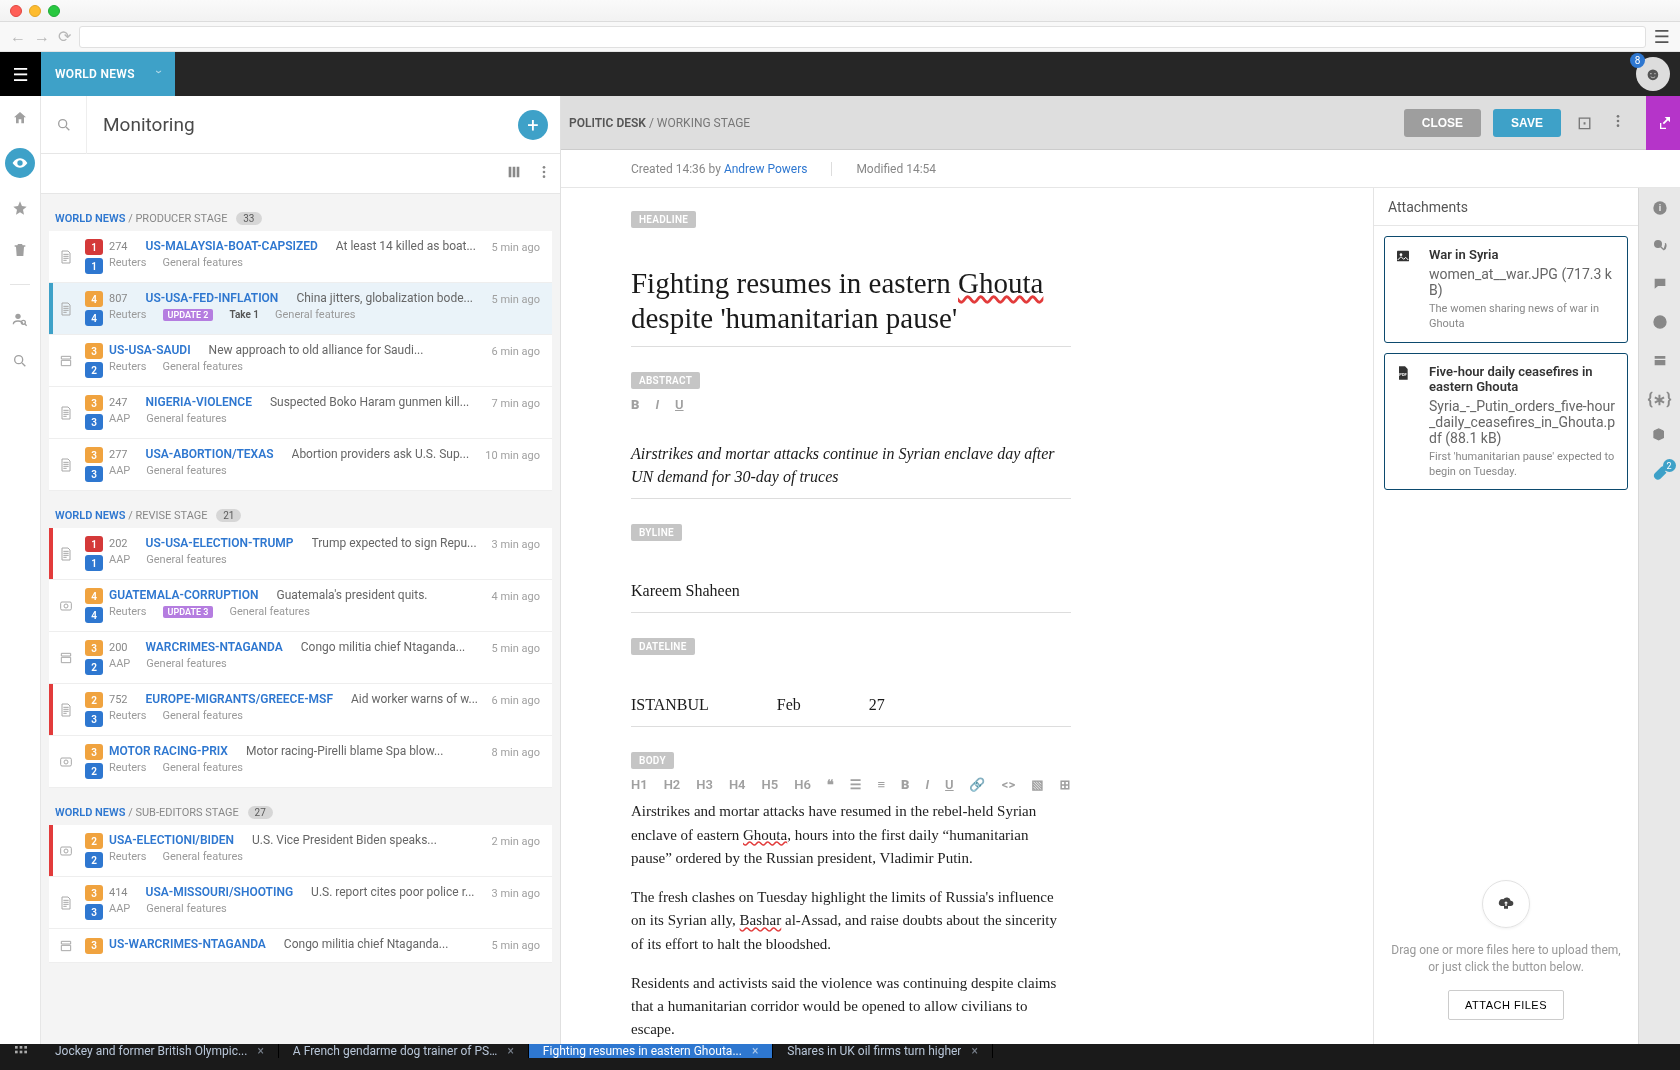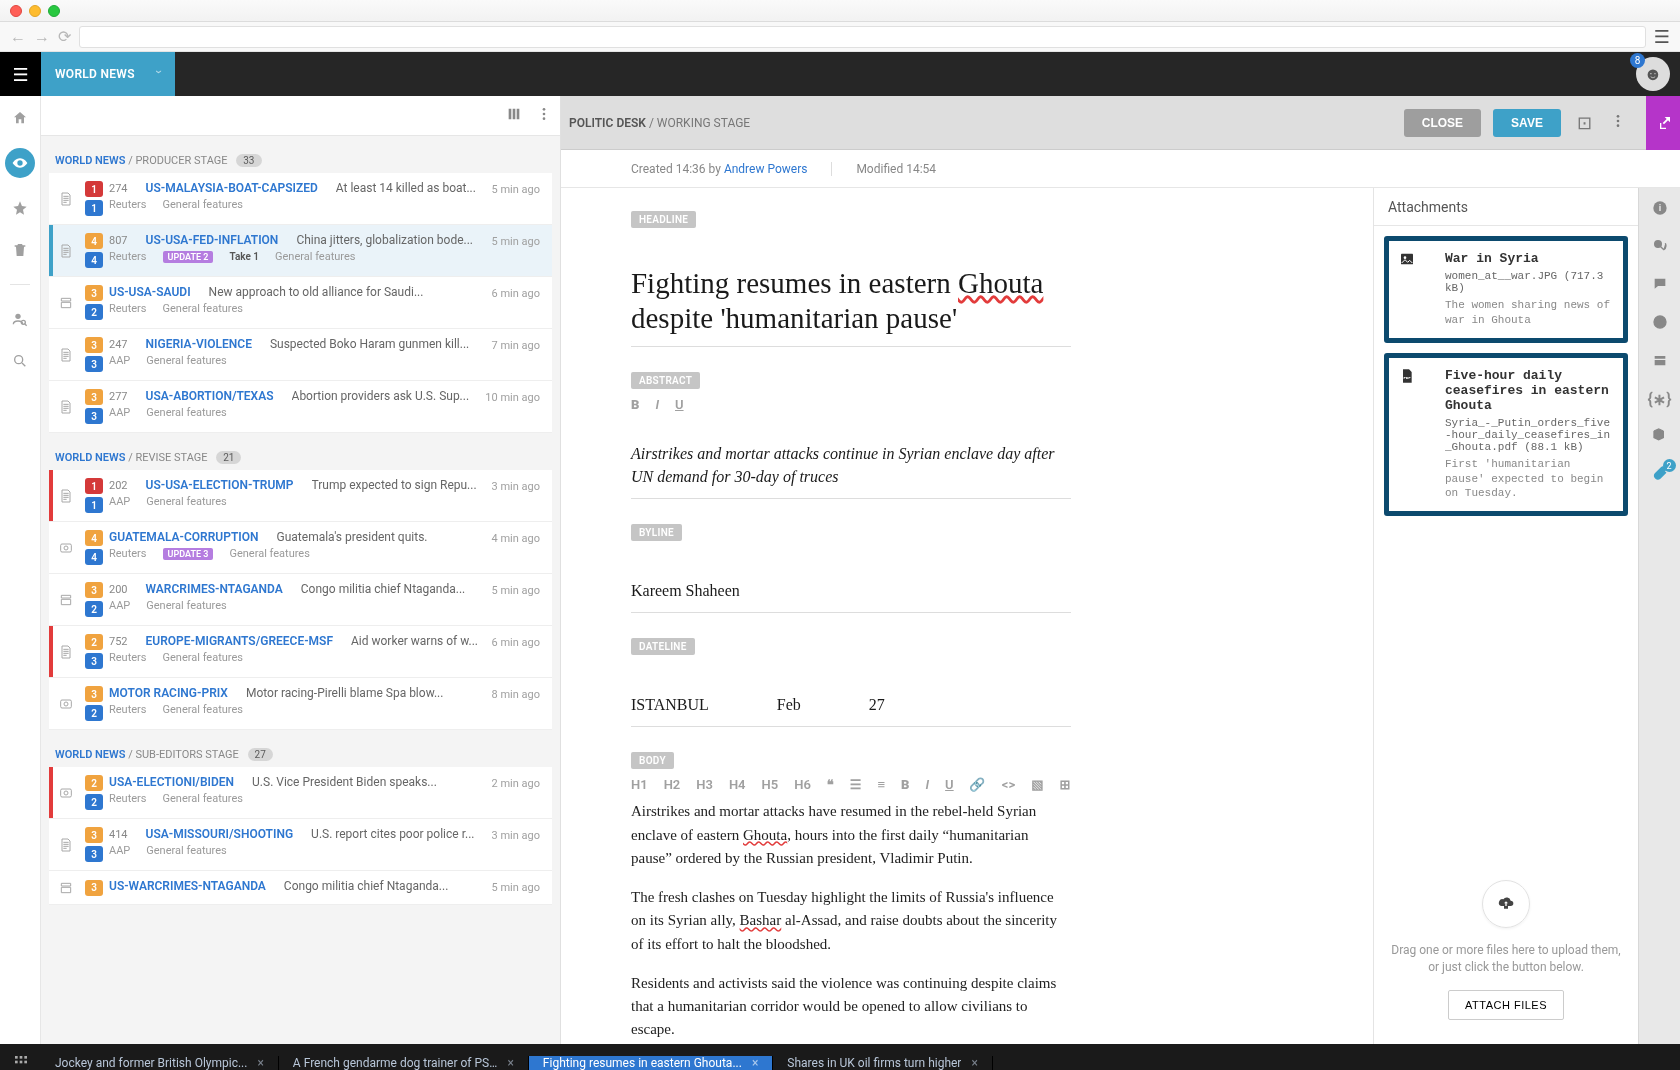--- a/index.html
+++ b/index.html
@@ -95,38 +95,38 @@
 .toolbar { display: flex; gap: 16px; color: #a0a0a0; font-size: 13px; font-weight: 600; margin-bottom: 8px; align-items:center; }
 .toolbar span { cursor: pointer; }
 .body-text { font-family: Georgia, serif; font-size: 15px; line-height: 1.55; color: #222; }
 .body-text p { margin-bottom: 16px; max-width: 440px; }
 .err { text-decoration: underline wavy #e23b3b; }
 
 
 .attach { width: 265px; background: #fff; border-left: 1px solid #e4e4e4; display: flex; flex-direction: column; }
 .attach-hdr { height: 38px; border-bottom: 1px solid #e6e6e6; display: flex; align-items: center; padding: 0 14px; font-size: 14px; color: #555; }
 .attach-list { padding: 10px; display: flex; flex-direction: column; gap: 10px; flex: 1; overflow-y: auto; }
-.attach-card { border: 5px solid #0c4a6e; border-radius: 3px; padding: 10px; display: flex; gap: 26px; cursor: pointer; font-family: Liberation Mono, monospace; }
+.attach-card { border: 1px solid #0c4a6e; border-radius: 3px; padding: 10px; display: flex; gap: 14px; cursor: pointer; }
 .att-icon { width: 20px; flex: 0 0 20px; color: #333; font-size: 18px; }
 .att-body .att-title { font-size: 13px; font-weight: 600; color: #333; margin-bottom: 4px; }
-.att-body .att-file { font-size: 11px; color: #666; margin-bottom: 4px; word-break: break-all; }
+.att-body .att-file { font-size: 14px; color: #666; margin-bottom: 4px; word-break: break-all; }
 .att-body .att-desc { font-size: 11px; color: #888; line-height: 1.35; }
 .drop { padding: 20px 14px 24px; text-align: center; color: #999; }
 .drop .cloud { width: 48px; height: 48px; margin: 0 auto 14px; border-radius: 50%; border: 1px solid #e2e2e2; display: flex; align-items: center; justify-content: center; font-size: 22px; color: #555; box-shadow: 0 1px 3px rgba(0,0,0,.06); }
 .drop .msg { font-size: 12px; line-height: 1.4; margin-bottom: 14px; }
 .drop .btn-attach { border: 1px solid #ccc; background: #fff; padding: 8px 16px; font-size: 11px; letter-spacing: .5px; cursor: pointer; border-radius: 2px; }
 
 
 .rrail { width: 42px; background: #e8e8e8; border-left: 1px solid #d8d8d8; display: flex; flex-direction: column; align-items: center; padding-top: 12px; gap: 18px; }
 .rrail .ri { color: #888; cursor: pointer; position: relative; font-size: 16px; }
 .rrail .ri.active { color: #3ea1c8; }
 .rrail .ri .rbadge { position: absolute; top: -6px; right: -8px; background: #3ea1c8; color: #fff; font-size: 9px; border-radius: 50%; width: 13px; height: 13px; display: flex; align-items: center; justify-content: center; }
 
 
-.workspace { height: 26px; background: #1a1a1a; display: flex; align-items: flex-end; flex: 0 0 auto; }
+.workspace { height: 26px; background: #1a1a1a; display: flex; align-items: flex-start; flex: 0 0 auto; }
 .ws-apps { width: 41px; display: flex; align-items: center; justify-content: center; color: #aaa; }
 .ws-tab { display: flex; align-items: center; padding: 0 14px; color: #b8c6d8; font-size: 12px; border-right: 1px solid #000; gap: 10px; cursor: pointer; max-width: 250px; }
 .ws-tab.active { background: #2e77d0; color: #fff; }
 .ws-tab .x { opacity: .6; }
 .ws-tab .lbl { white-space: nowrap; overflow: hidden; text-overflow: ellipsis; }
 
 svg { width: 16px; height: 16px; fill: currentColor; }
 
 
 .mon-scroll::-webkit-scrollbar, .editor-scroll::-webkit-scrollbar { width: 10px; }
@@ -196,20 +196,30 @@
         </div>
       <div class="ricon">
           <svg viewBox="0 0 24 24">
             <circle cx="10" cy="10" r="6" fill="none" stroke="currentColor" stroke-width="2"></circle>
             <path d="M15 15l5 5" stroke="currentColor" stroke-width="2"></path>
           </svg>
         </div>
     </div>
 
     <div class="monitor">
+      <div class="mon-head">
+        <div class="mon-search">
+            <svg viewBox="0 0 24 24">
+              <circle cx="10" cy="10" r="6" fill="none" stroke="currentColor" stroke-width="2"></circle>
+              <path d="M15 15l5 5" stroke="currentColor" stroke-width="2"></path>
+            </svg>
+          </div>
+        <div class="mon-title">Monitoring</div>
+        <div class="mon-add">+</div>
+      </div>
       <div class="mon-sub">
         <span class="vicon"><svg viewBox="0 0 24 24">
               <path d="M4 4h4v16H4zM10 4h4v16h-4zM16 4h4v16h-4z"></path>
             </svg></span>
         <span class="vicon"><svg viewBox="0 0 24 24">
               <circle cx="12" cy="5" r="2"></circle>
               <circle cx="12" cy="12" r="2"></circle>
               <circle cx="12" cy="19" r="2"></circle>
             </svg></span>
       </div>

